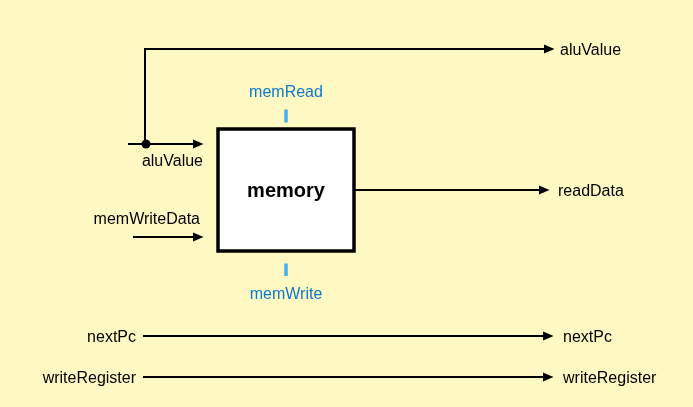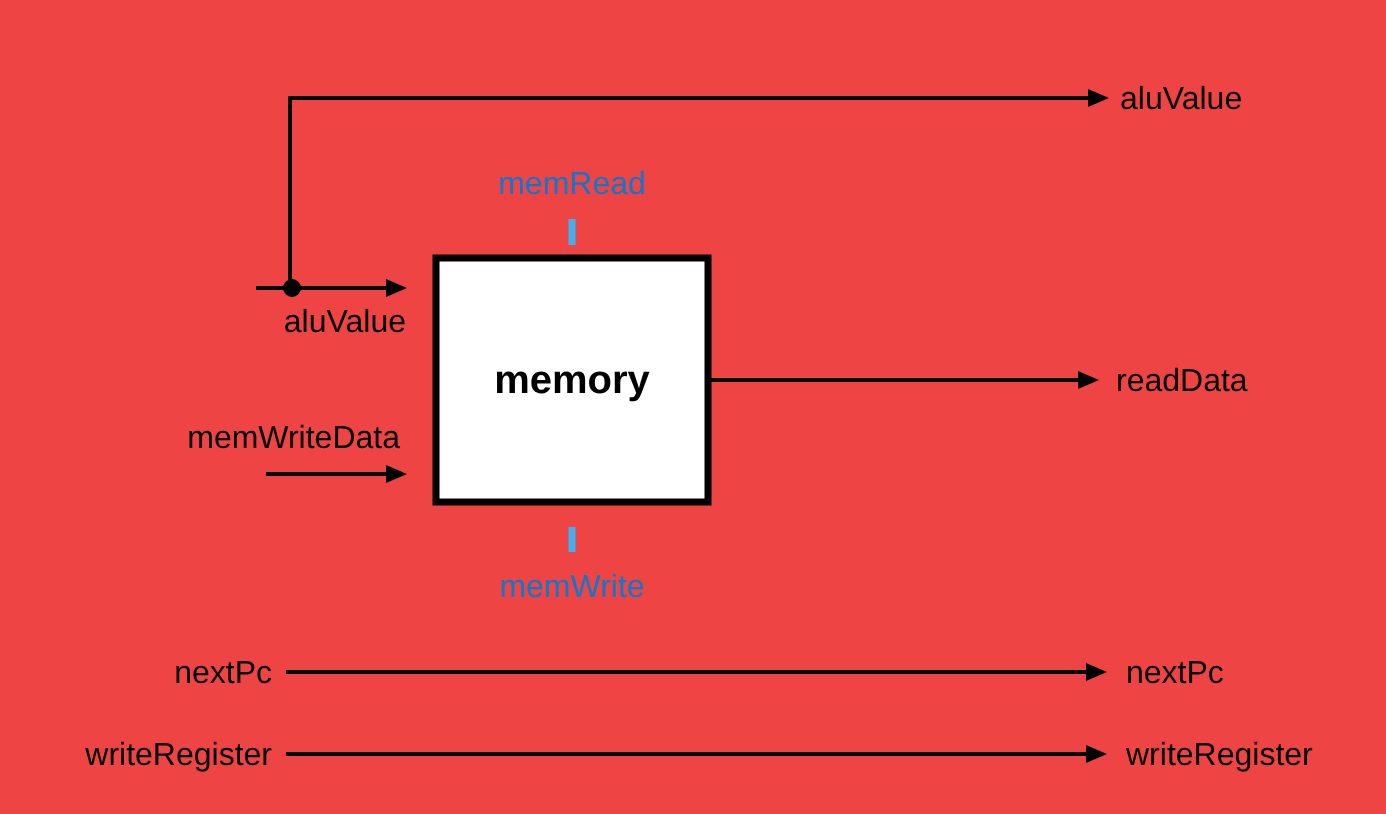--- a/index.html
+++ b/index.html
@@ -4,21 +4,21 @@
 <style>
   html, body {
     margin: 0;
     padding: 0;
     background: #ffffff;
   }
   .stage {
     position: relative;
     width: 693px;
     height: 407px;
-    background: #ef4444;
+    background: #fef9c3;
     overflow: hidden;
   }
   svg {
     display: block;
   }
   .wire {
     stroke: #000000;
     stroke-width: 2;
     fill: none;
   }

